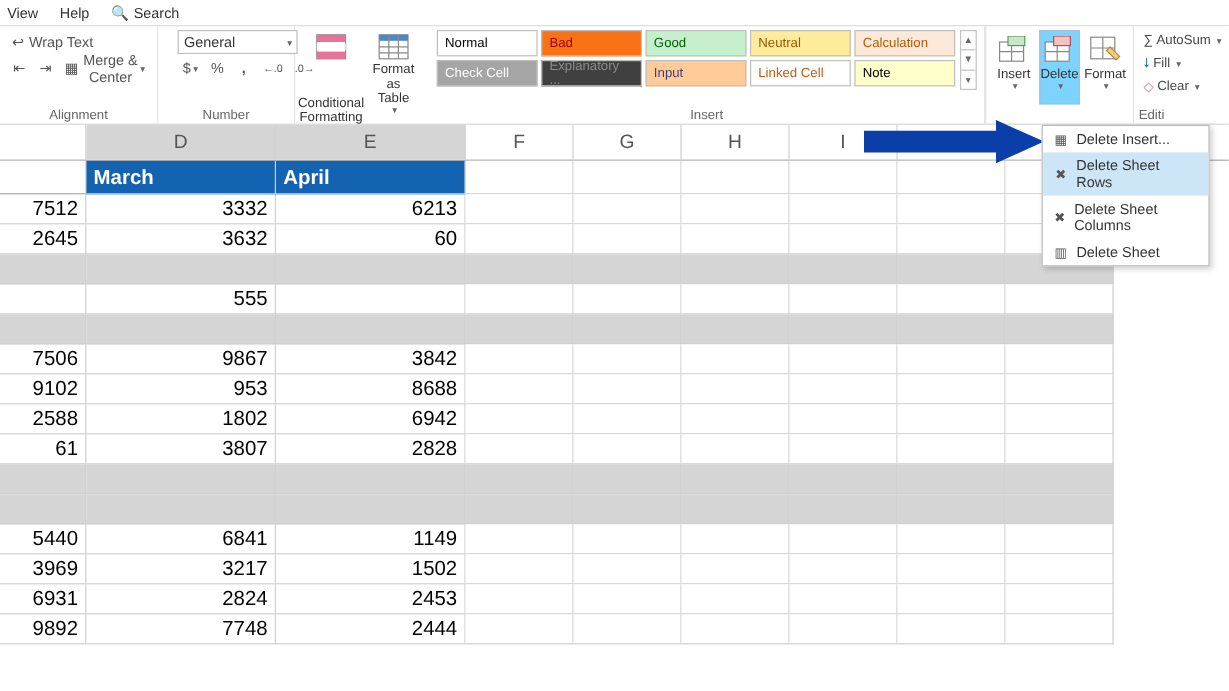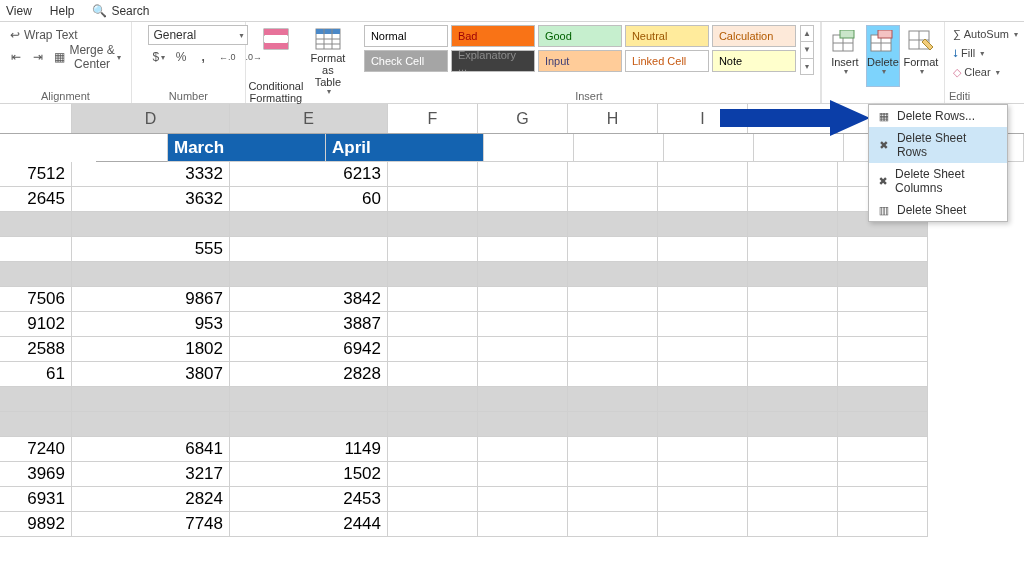--- a/index.html
+++ b/index.html
@@ -386,21 +386,21 @@
           <span class="dropdown-indicator">▾</span>
         </div>
       </div>
     </div>
     <div class="group-label" style="text-align:left; padding-left:4px;">Editi</div>
   </div>
 
   <div class="dropdown" id="delete-menu">
       <div class="dropdown-item">
         <span class="mi-icon">▦</span>
-        <span>Delete Rows...</span>
+        <span>Delete Insert...</span>
       </div>
       <div class="dropdown-item hovered">
         <span class="mi-icon">✖</span>
         <span>Delete Sheet Rows</span>
       </div>
       <div class="dropdown-item">
         <span class="mi-icon">✖</span>
         <span>Delete Sheet Columns</span>
       </div>
       <div class="dropdown-item">
@@ -420,21 +420,21 @@
       <div class="colhdr wide sel">D</div>
       <div class="colhdr wide sel">E</div>
       <div class="colhdr norm">F</div>
       <div class="colhdr norm">G</div>
       <div class="colhdr norm">H</div>
       <div class="colhdr norm">I</div>
       <div class="colhdr norm">J</div>
       <div class="colhdr norm">K</div>
     </div>
   <div class="rows" id="rows">
-      <div class="grow headerrow" style="height: 28px; justify-content: flex-end;">
+      <div class="grow headerrow" style="height: 28px;">
         <div class="cell c-first"></div>
         <div class="cell c-wide">March</div>
         <div class="cell c-wide">April</div>
         <div class="cell c-norm" style="background: rgb(255, 255, 255);"></div>
         <div class="cell c-norm" style="background: rgb(255, 255, 255);"></div>
         <div class="cell c-norm" style="background: rgb(255, 255, 255);"></div>
         <div class="cell c-norm" style="background: rgb(255, 255, 255);"></div>
         <div class="cell c-norm" style="background: rgb(255, 255, 255);"></div>
         <div class="cell c-norm" style="background: rgb(255, 255, 255);"></div>
       </div>
@@ -500,21 +500,21 @@
         <div class="cell c-norm" style="background: rgb(255, 255, 255);"></div>
         <div class="cell c-norm" style="background: rgb(255, 255, 255);"></div>
         <div class="cell c-norm" style="background: rgb(255, 255, 255);"></div>
         <div class="cell c-norm" style="background: rgb(255, 255, 255);"></div>
         <div class="cell c-norm" style="background: rgb(255, 255, 255);"></div>
         <div class="cell c-norm" style="background: rgb(255, 255, 255);"></div>
       </div>
       <div class="grow">
         <div class="cell num c-first">9102</div>
         <div class="cell num c-wide">953</div>
-        <div class="cell num c-wide">3887</div>
+        <div class="cell num c-wide">8688</div>
         <div class="cell c-norm" style="background: rgb(255, 255, 255);"></div>
         <div class="cell c-norm" style="background: rgb(255, 255, 255);"></div>
         <div class="cell c-norm" style="background: rgb(255, 255, 255);"></div>
         <div class="cell c-norm" style="background: rgb(255, 255, 255);"></div>
         <div class="cell c-norm" style="background: rgb(255, 255, 255);"></div>
         <div class="cell c-norm" style="background: rgb(255, 255, 255);"></div>
       </div>
       <div class="grow">
         <div class="cell num c-first">2588</div>
         <div class="cell num c-wide">1802</div>
@@ -553,21 +553,21 @@
         <div class="cell num c-wide"></div>
         <div class="cell num c-wide"></div>
         <div class="cell c-norm"></div>
         <div class="cell c-norm"></div>
         <div class="cell c-norm"></div>
         <div class="cell c-norm"></div>
         <div class="cell c-norm"></div>
         <div class="cell c-norm"></div>
       </div>
       <div class="grow">
-        <div class="cell num c-first">7240</div>
+        <div class="cell num c-first">5440</div>
         <div class="cell num c-wide">6841</div>
         <div class="cell num c-wide">1149</div>
         <div class="cell c-norm" style="background: rgb(255, 255, 255);"></div>
         <div class="cell c-norm" style="background: rgb(255, 255, 255);"></div>
         <div class="cell c-norm" style="background: rgb(255, 255, 255);"></div>
         <div class="cell c-norm" style="background: rgb(255, 255, 255);"></div>
         <div class="cell c-norm" style="background: rgb(255, 255, 255);"></div>
         <div class="cell c-norm" style="background: rgb(255, 255, 255);"></div>
       </div>
       <div class="grow">

